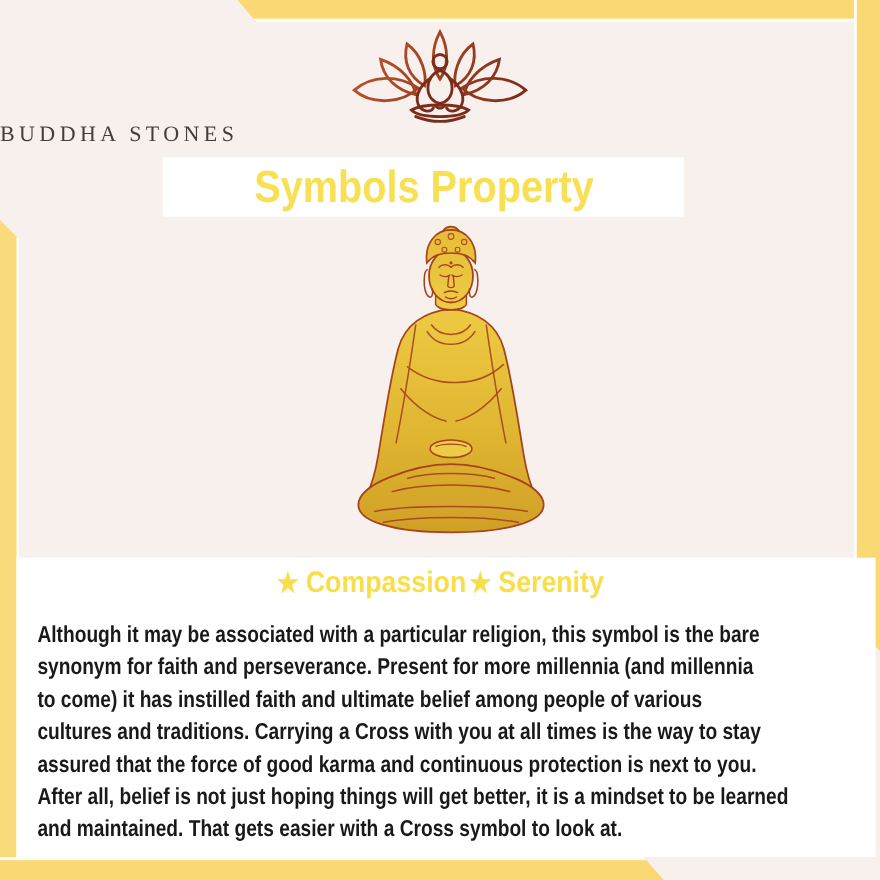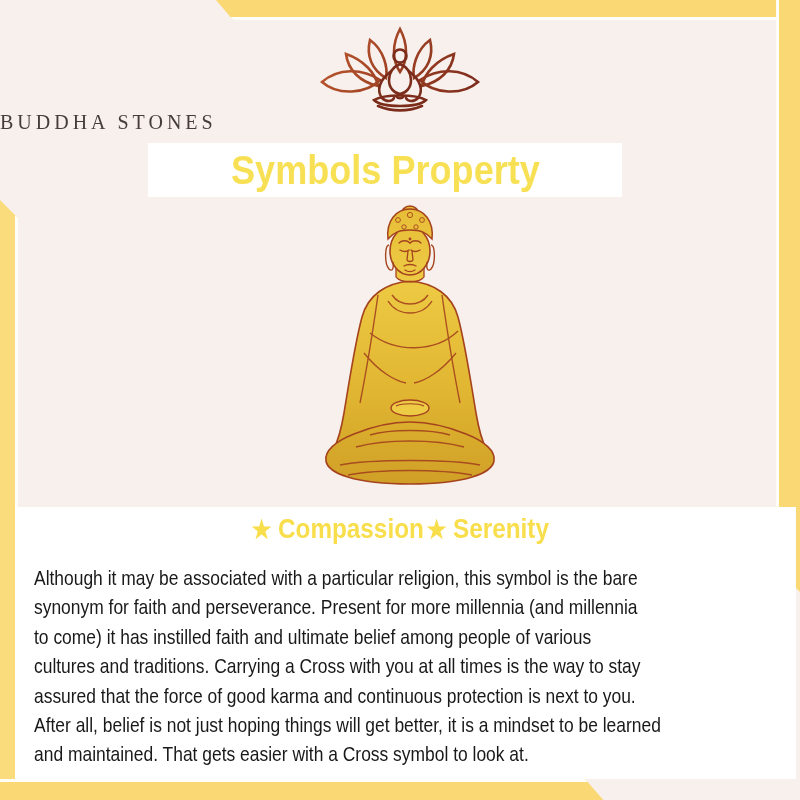--- a/index.html
+++ b/index.html
@@ -64,21 +64,21 @@
   .props-line{
     position:absolute;left:0;top:514px;width:800px;
     display:flex;align-items:center;justify-content:center;
     color:#f8de4a;font-weight:bold;font-size:27px;
   }
   .props-inner{display:flex;align-items:center;transform:scaleX(.9);white-space:nowrap;}
   .props-inner .star{margin-right:7px;font-size:25px;}
   .props-inner .star.second{margin-left:3px;}
   .body-text{
     position:absolute;left:34px;top:563px;width:760px;
-    color:#191919;font-size:21px;font-weight:normal;
+    color:#191919;font-size:21px;font-weight:bold;
   }
   .body-line{
     white-space:nowrap;height:29.4px;line-height:29.4px;
     transform:scaleX(.83);transform-origin:0 50%;
   }
 </style>
 </head>
 <body>
 
 <div class="canvas">

